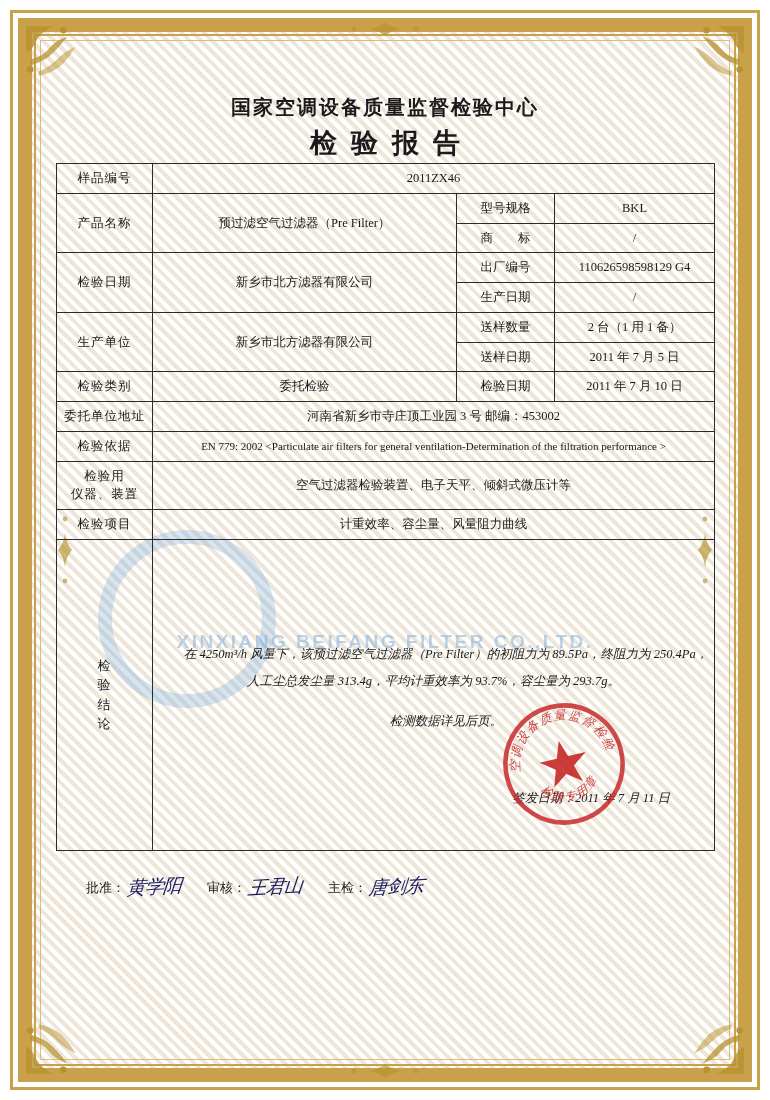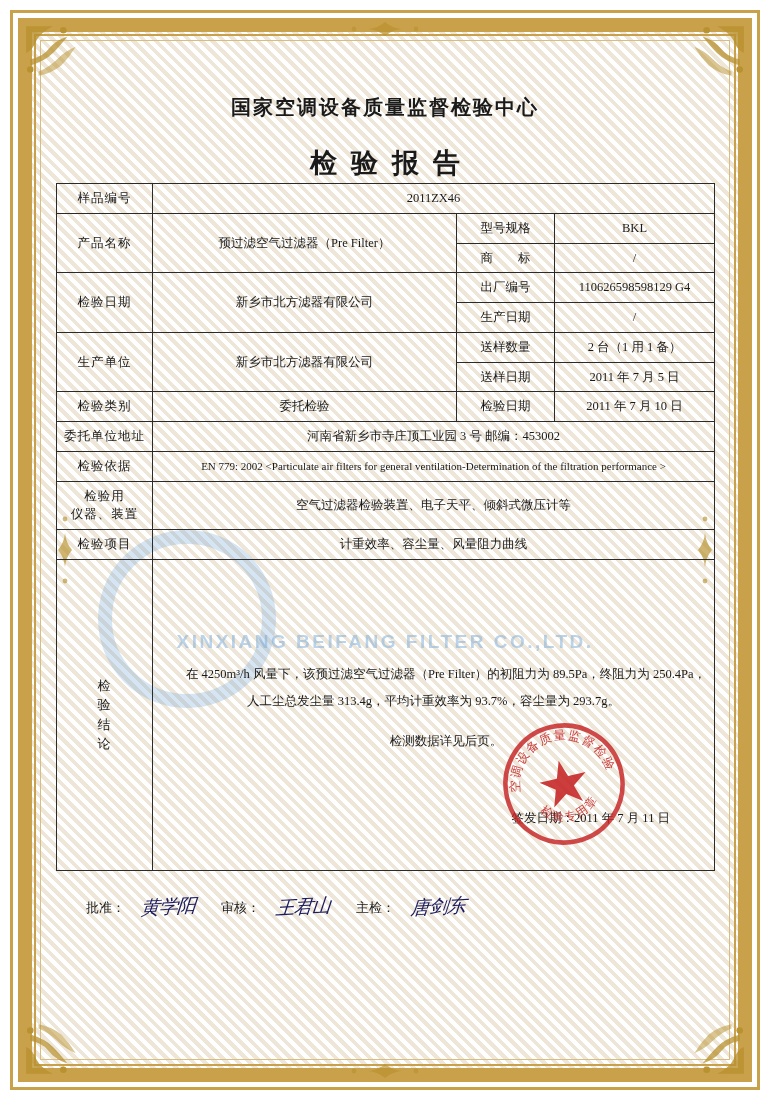--- a/index.html
+++ b/index.html
@@ -94,21 +94,21 @@
   .org-title {
     font-size: 20px;
     font-weight: bold;
     letter-spacing: 2px;
     margin-top: 28px;
   }
   .doc-title {
     font-size: 27px;
     font-weight: bold;
     letter-spacing: 14px;
-    margin-top: 24px;
+    margin-top: 4px;
     padding-left: 14px;
   }
 
   .meta-row {
     display: flex;
     justify-content: space-between;
     align-items: flex-end;
     font-size: 12.5px;
     margin-top: 14px;
     padding: 0 6px 3px 6px;
@@ -153,20 +153,21 @@
     letter-spacing: 1px;
     font-size: 13px;
     line-height: 2.6;
   }
   .conclusion-body {
     text-align: left;
     vertical-align: top;
     padding: 26px 28px 10px 28px;
     height: 300px;
     position: relative;
+    font-style: italic;
   }
   .conclusion-body p {
     margin: 0 0 14px 0;
     text-indent: 2em;
     line-height: 2.1;
     font-size: 12.5px;
   }
   .sign-date {
     position: absolute;
     right: 44px;
@@ -188,21 +189,21 @@
   .seal svg { width: 100%; height: 100%; }
 
   
   .sign-row {
     display: flex;
     align-items: flex-end;
     gap: 26px;
     padding: 26px 10px 0 30px;
     font-size: 13px;
   }
-  .sign-item { display: flex; align-items: flex-end; gap: 16px; }
+  .sign-item { display: flex; align-items: flex-end; gap: 2px; }
   .sign-script {
     font-family: "DejaVu Serif", serif;
     font-style: italic;
     font-size: 19px;
     color: #1b1b5e;
     transform: skewX(-8deg) rotate(-3deg);
     letter-spacing: -1px;
     line-height: 1;
     padding-bottom: 1px;
   }

